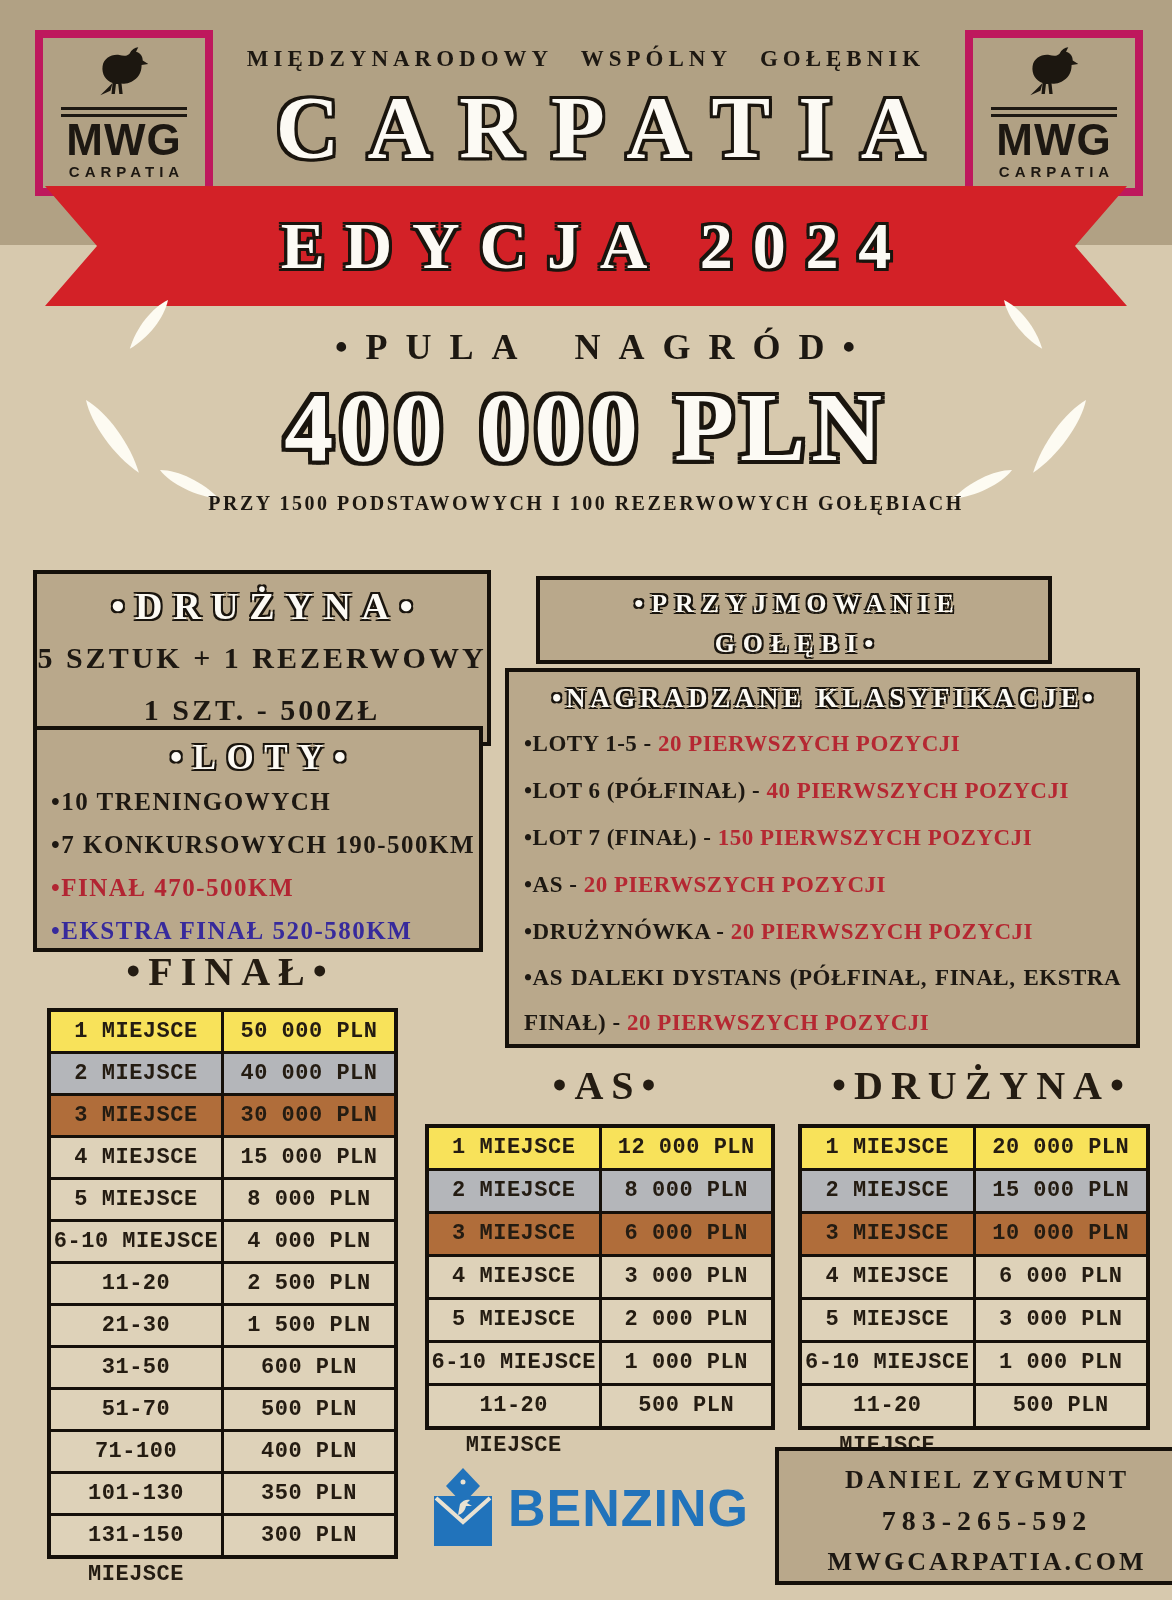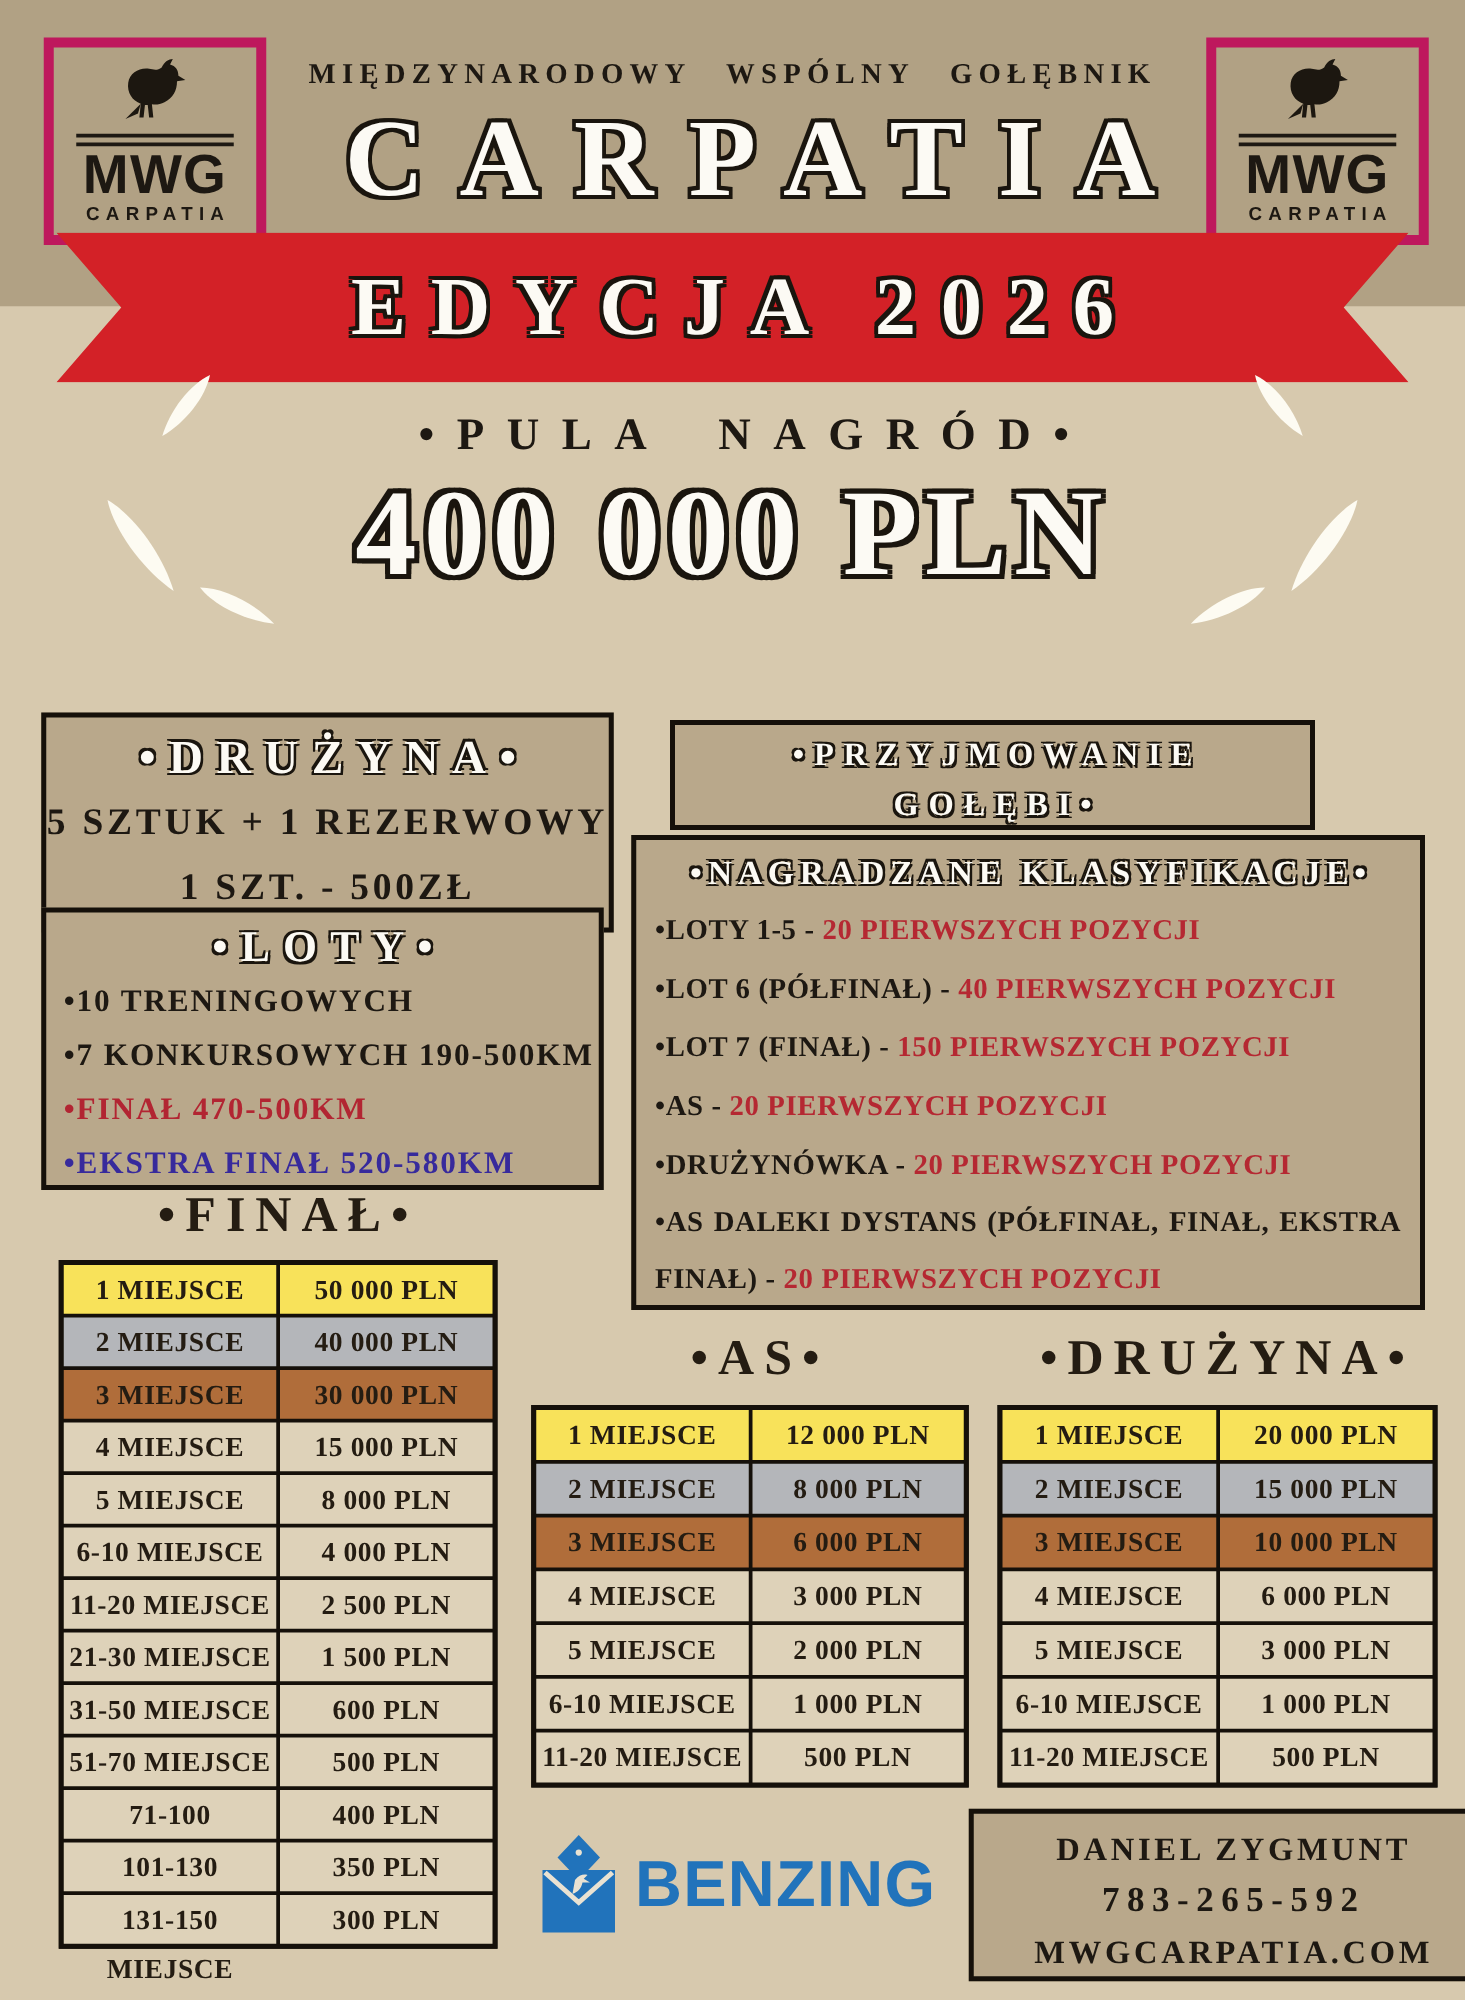--- a/index.html
+++ b/index.html
@@ -61,21 +61,21 @@
   .klas-box{left:505px;top:668px;width:635px;height:380px;padding:4px 15px;}
   .klas-box .panel-title{font-size:27px;line-height:44px;letter-spacing:.17em;padding-left:.17em;}
   .klas-item{font-size:23px;line-height:47px;letter-spacing:.5px;color:#1d1812;white-space:nowrap;}
   .klas-item.wrap{white-space:normal;line-height:45px;text-align:justify;}
   .klas-item .val{color:#b52832;}
 
   
   .section-title{text-align:center;font-size:40px;letter-spacing:.2em;padding-left:.2em;color:#241c12;}
   .ptable{background:#15100a;border:4px solid #15100a;display:flex;flex-direction:column;gap:3px;box-sizing:border-box;}
   .prow{display:flex;gap:3px;}
-  .pcell{flex:1;background:#ded2b9;text-align:center;font-size:22px;letter-spacing:.5px;color:#241c12;}
+  .pcell{flex:1;background:#ded2b9;text-align:center;font-size:22px;letter-spacing:.5px;color:#241c12;font-family:Liberation Mono, monospace;}
   .final .pcell{height:39px;line-height:39px;}
   .seven .pcell{height:40px;line-height:40px;}
   .prow.gold .pcell{background:#f8e25a;}
   .prow.silver .pcell{background:#b4b6ba;}
   .prow.bronze .pcell{background:#b06d3a;}
 
   .final-title{left:47px;top:948px;width:351px;}
   .final{left:47px;top:1008px;width:351px;}
   .as-title{left:425px;top:1062px;width:350px;}
   .as-table{left:425px;top:1124px;width:350px;}
@@ -115,36 +115,37 @@
     <div class="logo-rule"></div>
     <div class="logo-rule"></div>
     <div class="logo-abbr">MWG</div>
     <div class="logo-name">CARPATIA</div>
   </div>
 
   <div class="abs assoc">MIĘDZYNARODOWY WSPÓLNY GOŁĘBNIK</div>
   <div class="abs big-title ow">CARPATIA</div>
 
   <div class="abs ribbon">
-    <span class="ribbon-text ow">EDYCJA 2026</span>
+    <span class="ribbon-text ow">EDYCJA 2024</span>
   </div>
 
   <svg class="abs" style="left:48px;top:282px;" width="175" height="265" viewBox="0 0 175 265">
     <path fill="#fdfbf2" transform="translate(120,18) rotate(38)" d="M0 0 C8 16 8 42 0 62 C-8 42 -8 16 0 0 Z"></path>
     <path fill="#fdfbf2" transform="translate(38,118) rotate(-36)" d="M0 0 C10 22 10 62 0 90 C-10 62 -10 22 0 0 Z"></path>
     <path fill="#fdfbf2" transform="translate(112,188) rotate(-64)" d="M0 0 C8 16 8 44 0 66 C-8 44 -8 16 0 0 Z"></path>
   </svg>
   <svg class="abs" style="left:949px;top:282px;transform:scaleX(-1);" width="175" height="265" viewBox="0 0 175 265">
     <path fill="#fdfbf2" transform="translate(120,18) rotate(38)" d="M0 0 C8 16 8 42 0 62 C-8 42 -8 16 0 0 Z"></path>
     <path fill="#fdfbf2" transform="translate(38,118) rotate(-36)" d="M0 0 C10 22 10 62 0 90 C-10 62 -10 22 0 0 Z"></path>
     <path fill="#fdfbf2" transform="translate(112,188) rotate(-64)" d="M0 0 C8 16 8 44 0 66 C-8 44 -8 16 0 0 Z"></path>
   </svg>
 
   <div class="abs pool-label">•PULA NAGRÓD•</div>
   <div class="abs pool-amount ow-lg">400 000 PLN</div>
+  <div class="abs pool-sub">PRZY 1500 PODSTAWOWYCH I 100 REZERWOWYCH GOŁĘBIACH</div>
 
   <div class="abs panel team-box">
     <div class="panel-title ow-sm">•DRUŻYNA•</div>
     <div class="team-line">5 SZTUK + 1 REZERWOWY</div>
     <div class="team-line">1 SZT. - 500ZŁ</div>
   </div>
 
   <div class="abs panel intake-box">
     <div class="panel-title ow-sm">•PRZYJMOWANIE GOŁĘBI•</div>
     <div class="intake-dates">OD 22.03.2026 DO 24.05.2026</div>

